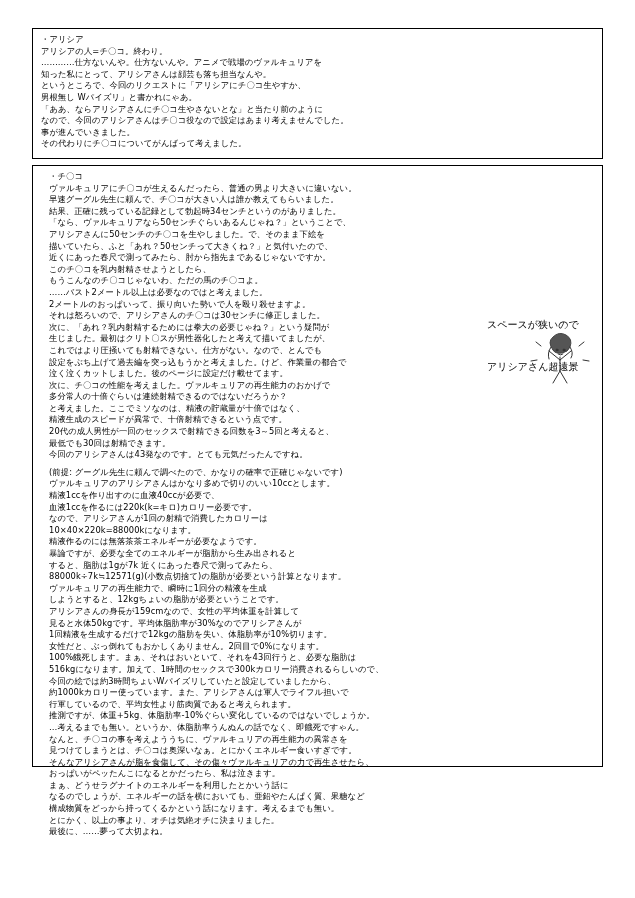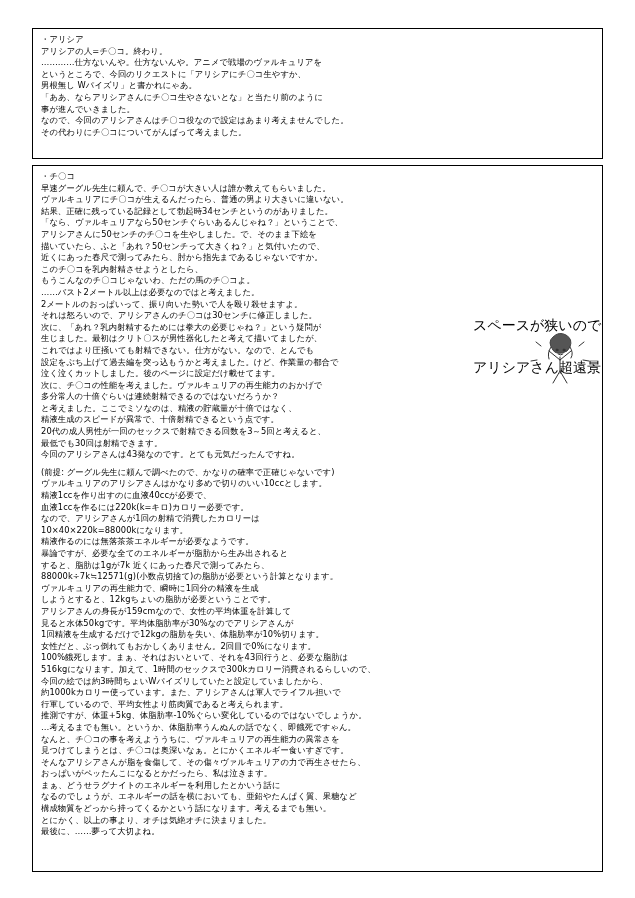--- a/index.html
+++ b/index.html
@@ -39,29 +39,30 @@
     left: 32px;
     top: 28px;
     width: 571px;
     height: 131px;
   }
   
   #block-chinko {
     left: 32px;
     top: 165px;
     width: 571px;
-    height: 707px;
+    height: 602px;
+    padding-left: 8px;
   }
   
   #side-note {
     position: absolute;
-    right: 22px;
+    right: 8px;
     top: 290px;
     width: 140px;
-    font-size: 14px;
+    font-size: 10px;
     line-height: 14px;
     white-space: pre;
     color: #000;
   }
   #side-doodle {
     position: absolute;
     right: 26px;
     top: 330px;
     width: 96px;
     height: 76px;
@@ -73,34 +74,35 @@
 </head>
 <body>
 
 <div class="page">
 
   <div class="box" id="block-alisia">
     <div class="box-inner">
       <div class="ln">・アリシア</div>
       <div class="ln">アリシアの人=チ〇コ。終わり。</div>
       <div class="ln">…………仕方ないんや。仕方ないんや。アニメで戦場のヴァルキュリアを</div>
+      <div class="ln">知った私にとって、アリシアさんは顔芸も落ち担当なんや。</div>
       <div class="ln">というところで、今回のリクエストに「アリシアにチ〇コ生やすか、</div>
       <div class="ln">男根無し Wパイズリ」と書かれにゃあ。</div>
       <div class="ln">「ああ、ならアリシアさんにチ〇コ生やさないとな」と当たり前のように</div>
+      <div class="ln">なので、今回のアリシアさんはチ〇コ役なので設定はあまり考えませんでした。</div>
       <div class="ln">事が進んでいきました。</div>
-      <div class="ln">なので、今回のアリシアさんはチ〇コ役なので設定はあまり考えませんでした。</div>
       <div class="ln">その代わりにチ〇コについてがんばって考えました。</div>
     </div>
   </div>
 
   <div class="box" id="block-chinko">
     <div class="box-inner">
       <div class="ln">・チ〇コ</div>
+      <div class="ln">ヴァルキュリアにチ〇コが生えるんだったら、普通の男より大きいに違いない。</div>
       <div class="ln">早速グーグル先生に頼んで、チ〇コが大きい人は誰か教えてもらいました。</div>
-      <div class="ln">ヴァルキュリアにチ〇コが生えるんだったら、普通の男より大きいに違いない。</div>
       <div class="ln">結果、正確に残っている記録として勃起時34センチというのがありました。</div>
       <div class="ln">「なら、ヴァルキュリアなら50センチぐらいあるんじゃね？」ということで、</div>
       <div class="ln">アリシアさんに50センチのチ〇コを生やしました。で、そのまま下絵を</div>
       <div class="ln">描いていたら、ふと「あれ？50センチって大きくね？」と気付いたので、</div>
       <div class="ln">近くにあった春尺で測ってみたら、肘から指先まであるじゃないですか。</div>
       <div class="ln">このチ〇コを乳内射精させようとしたら、</div>
       <div class="ln">もうこんなのチ〇コじゃないわ、ただの馬のチ〇コよ。</div>
       <div class="ln">……バスト2メートル以上は必要なのではと考えました。</div>
       <div class="ln">2メートルのおっぱいって、振り向いた勢いで人を殴り殺せますよ。</div>
       <div class="ln">それは怒ろいので、アリシアさんのチ〇コは30センチに修正しました。</div>

